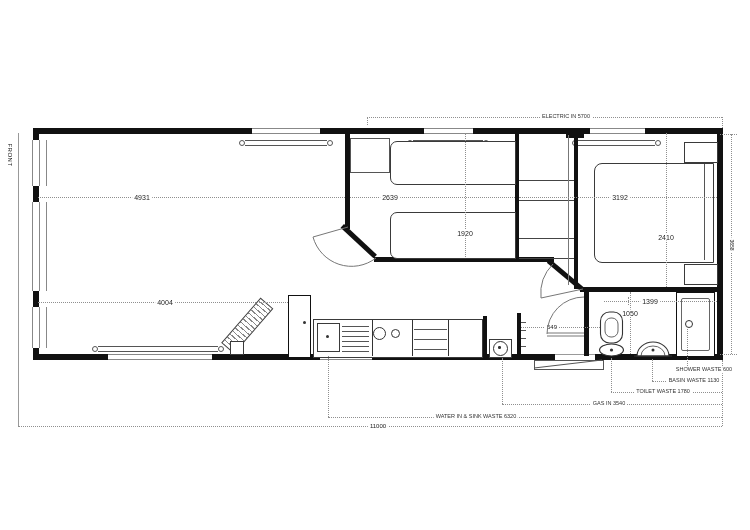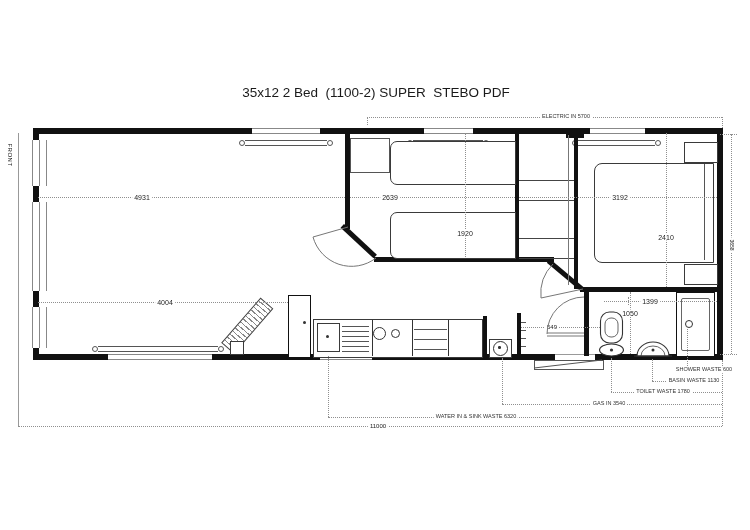--- a/index.html
+++ b/index.html
@@ -26,21 +26,20 @@
   .circ{position:absolute;border:1px solid #333;border-radius:50%;background:#fff;}
   .title{position:absolute;left:376px;top:85px;transform:translateX(-50%);font-size:13.5px;
          color:#1a1a1a;white-space:pre;}
   svg{position:absolute;left:0;top:0;}
 </style>
 </head>
 <body>
 
 <div id="canvas">
 
-  <div class="title">35x12 2 Bed  (1100-2) SUPER  STEBO PDF</div>
 
   <div class="dlab rot" style="left:10px;top:155px;font-size:6px;letter-spacing:.5px;background:transparent;">FRONT</div>
   <div class="vthin" style="left:18px;top:133px;height:293px;border-color:#999;"></div>
 
   <div class="wall" style="left:33px;top:128px;width:690px;height:6px;"></div>
   <div class="wall" style="left:33px;top:354px;width:690px;height:6px;"></div>
   <div class="wall" style="left:33px;top:128px;width:6px;height:232px;"></div>
   <div class="wall" style="left:717px;top:128px;width:6px;height:232px;"></div>
 
   <div class="winv" style="left:32px;top:140px;width:13px;height:46px;">

